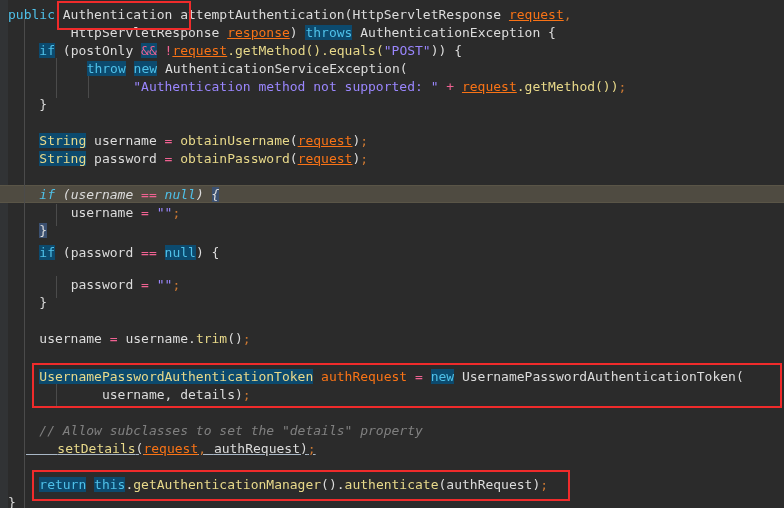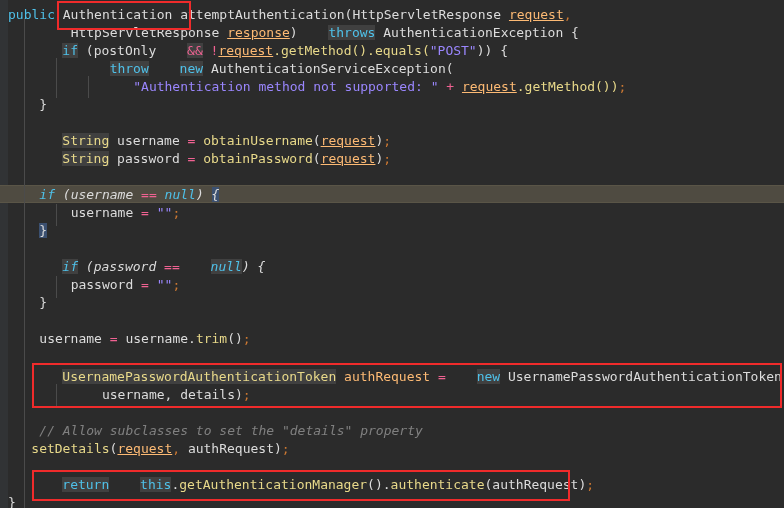--- a/index.html
+++ b/index.html
@@ -55,27 +55,27 @@
     white-space: pre;
     z-index: 3;
   }            
   .key  { color: #4fc1e9; text-align: right; }            
   .yel  { color: #e8d98a; text-align: center; }            
   .mth  { color: #e8d98a; }
   .str  { color: #9a86fd; }
   .op   { color: #f06292; }            
   .plus { color: #f06292; }
   .semi { color: #cc7832; }            
-  .fld  { color: #fdba74; text-decoration: underline; }  
+  .fld  { color: #f97316; text-decoration: underline; }  
   .cmt  { color: #808080; font-style: italic; }
   .pln  { color: #dcdcdc; }
   .brc  { color: #dcdcdc; }
 
   
-  .hl   { background: #404040; margin-left: 23px; }
+  .hl   { background: #0c4a6e; }
   
   .brace-hl { background: #3b5070; color: #dcdcdc; }
 
   
   .redbox {
     position: absolute;
     border: 2px solid #f02b2b;
     box-sizing: border-box;
     z-index: 9;
     pointer-events: none;
@@ -112,35 +112,35 @@
   <div class="line" style="top:132px; left:8px;"><span class="pln">    </span><span class="yel hl">String</span><span class="pln"> </span><span class="pln">username</span><span class="pln"> </span><span class="op">=</span><span class="pln"> </span><span class="mth">obtainUsername</span><span class="pln">(</span><span class="fld">request</span><span class="pln">)</span><span class="semi">;</span></div>
 
   <div class="line" style="top:150px; left:8px;"><span class="pln">    </span><span class="yel hl">String</span><span class="pln"> </span><span class="pln">password</span><span class="pln"> </span><span class="op">=</span><span class="pln"> </span><span class="mth">obtainPassword</span><span class="pln">(</span><span class="fld">request</span><span class="pln">)</span><span class="semi">;</span></div>
 
   <div class="line" style="top:186px; left:8px;font-style:italic;"><span class="pln">    </span><span class="key">if</span><span class="pln"> </span><span class="pln">(</span><span class="pln">username</span><span class="pln"> </span><span class="op">==</span><span class="pln"> </span><span class="key">null</span><span class="pln">)</span><span class="pln"> </span><span class="brace-hl">{</span></div>
 
   <div class="line" style="top:204px; left:8px;"><span class="pln">        </span><span class="pln">username</span><span class="pln"> </span><span class="op">=</span><span class="pln"> </span><span class="str">""</span><span class="semi">;</span></div>
 
   <div class="line" style="top:222px; left:8px;"><span class="pln">    </span><span class="brace-hl">}</span></div>
 
-  <div class="line" style="top:258px; left:8px;font-style:italic;"><span class="pln">    </span><span class="key hl">if</span><span class="pln"> </span><span class="pln">(</span><span class="pln">password</span><span class="pln"> </span><span class="op">==</span><span class="pln"> </span><span class="key hl">null</span><span class="pln">)</span><span class="pln"> </span><span class="brc">{</span></div>
+  <div class="line" style="top:244px; left:8px;"><span class="pln">    </span><span class="key hl">if</span><span class="pln"> </span><span class="pln">(</span><span class="pln">password</span><span class="pln"> </span><span class="op">==</span><span class="pln"> </span><span class="key hl">null</span><span class="pln">)</span><span class="pln"> </span><span class="brc">{</span></div>
 
   <div class="line" style="top:276px; left:8px;"><span class="pln">        </span><span class="pln">password</span><span class="pln"> </span><span class="op">=</span><span class="pln"> </span><span class="str">""</span><span class="semi">;</span></div>
 
   <div class="line" style="top:294px; left:8px;"><span class="pln">    </span><span class="brc">}</span></div>
 
   <div class="line" style="top:330px; left:8px;"><span class="pln">    </span><span class="pln">username</span><span class="pln"> </span><span class="op">=</span><span class="pln"> </span><span class="pln">username.</span><span class="mth">trim</span><span class="pln">()</span><span class="semi">;</span></div>
 
   <div class="line" style="top:368px; left:8px;"><span class="pln">    </span><span class="yel hl">UsernamePasswordAuthenticationToken</span><span class="pln"> </span><span class="fld" style="text-decoration:none;">authRequest</span><span class="pln"> </span><span class="op">=</span><span class="pln"> </span><span class="key hl">new</span><span class="pln"> </span><span class="pln">UsernamePasswordAuthenticationToken</span><span class="pln">(</span></div>
 
   <div class="line" style="top:386px; left:8px;"><span class="pln">            </span><span class="pln">username, details)</span><span class="semi">;</span></div>
 
   <div class="line" style="top:422px; left:8px;"><span class="pln">    </span><span class="cmt">// Allow subclasses to set the "details" property</span></div>
 
-  <div class="line" style="top:440px; left:0;"><span class="pln">    </span><span class="mth">setDetails</span><span class="pln">(</span><span class="fld">request</span><span class="semi">, </span><span class="pln">authRequest</span><span class="pln">)</span><span class="semi">;</span></div>
+  <div class="line" style="top:440px; left:26px;text-decoration:underline;"><span class="pln">    </span><span class="mth">setDetails</span><span class="pln">(</span><span class="fld">request</span><span class="semi">, </span><span class="pln">authRequest</span><span class="pln">)</span><span class="semi">;</span></div>
 
   <div class="line" style="top:476px; left:8px;"><span class="pln">    </span><span class="key hl">return</span><span class="pln"> </span><span class="key hl">this</span><span class="pln">.</span><span class="mth">getAuthenticationManager</span><span class="pln">().</span><span class="mth">authenticate</span><span class="pln">(</span><span class="pln">authRequest</span><span class="pln">)</span><span class="semi">;</span></div>
 
   <div class="line" style="top:494px; left:8px;"><span class="brc">}</span></div>
 
   <div class="redbox" style="left:57px; top:1px; width:134px; height:29px;"></div>
 
   <div class="redbox" style="left:32px; top:363px; width:750px; height:45px;"></div>
 
   <div class="redbox" style="left:32px; top:470px; width:538px; height:31px;"></div>

